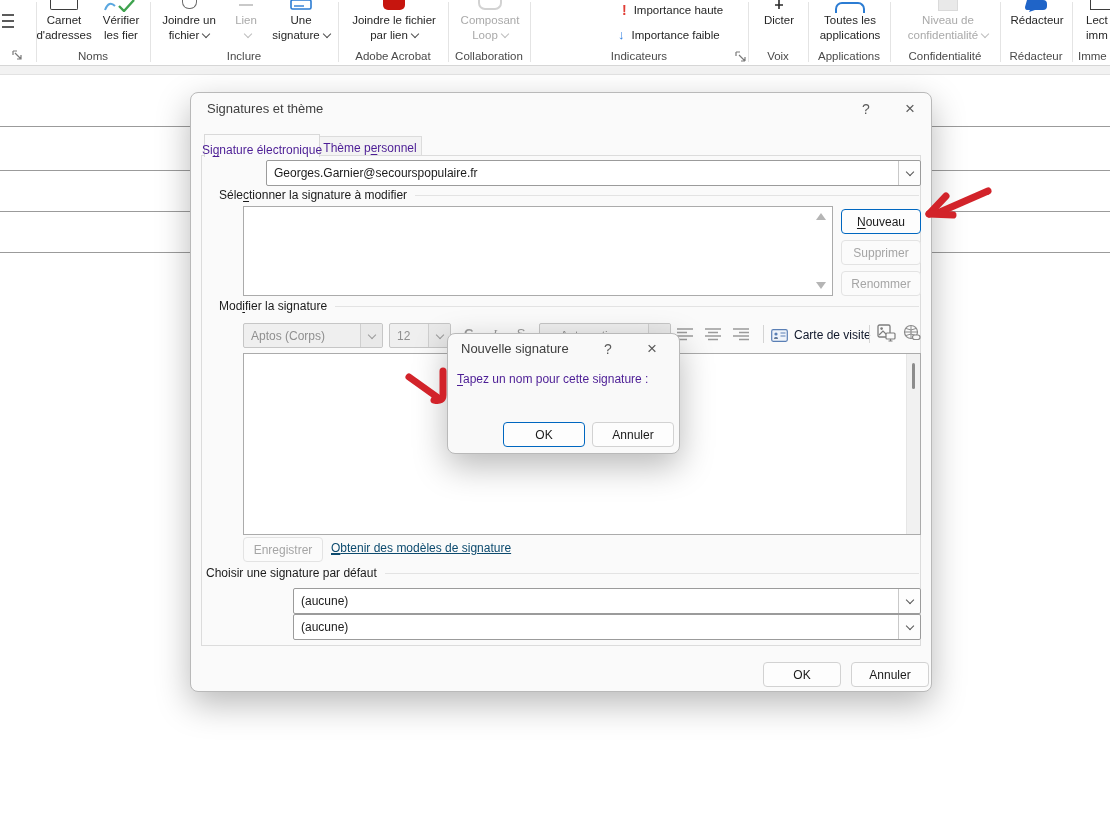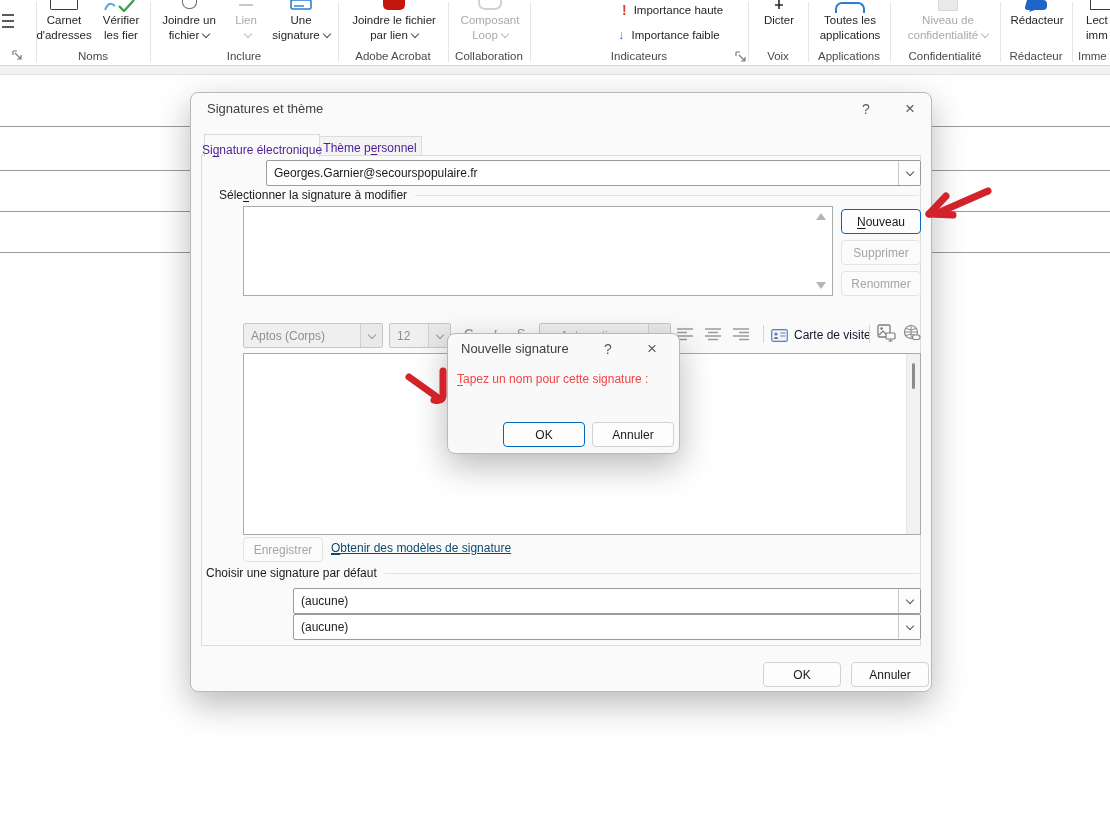--- a/index.html
+++ b/index.html
@@ -37,21 +37,21 @@
   .combo.dis .dd{background:#e9e9e9;border-left-color:#cfcfcf}
   .combo.dis .chev{border-color:#9a9a9a}
   .btn{position:absolute;background:#fdfdfd;border:1px solid #d2d2d2;border-radius:4px;font-size:12px;color:#1b1b1b;display:flex;align-items:center;justify-content:center;white-space:nowrap}
   .btn.focus{border:1.6px solid #0067c0}
   .btn.dis{color:#a5a5a5;background:#fbfbfb;border-color:#e3e3e3}
   .lbox{position:absolute;background:#fff;border:1px solid #ababab}
   .tri-up{position:absolute;width:0;height:0;border-left:5px solid transparent;border-right:5px solid transparent;border-bottom:7px solid #b5b5b5}
   .tri-down{position:absolute;width:0;height:0;border-left:5px solid transparent;border-right:5px solid transparent;border-top:7px solid #b5b5b5}
   .u{text-decoration:underline;text-underline-offset:2px}
   .link{position:absolute;color:#0c4a6e;text-decoration:underline;font-size:12px;white-space:nowrap}
-  .lab{position:absolute;font-size:12px;color:#ef4444;white-space:nowrap}
+  .lab{position:absolute;font-size:12px;color:#4c1d95;white-space:nowrap}
   .tsep{position:absolute;width:1px;height:18px;background:#d4d4d4}
   .fmtletter{position:absolute;font-size:13px;color:#9a9a9a;width:20px;text-align:center}
   .input{position:absolute;background:#fff;border:1px solid #8f8f8f;border-radius:2px;font-size:12px;color:#1b1b1b;padding:0 6px;font-family:"Liberation Sans","DejaVu Sans",sans-serif}
   svg{display:block}
 </style>
 </head>
 <body>
 
 <div id="ribbon">
 
@@ -240,20 +240,24 @@
   <div class="lbox" style="left:52px;top:113px;width:588px;height:88px;z-index:4">
     <div class="tri-up" style="right:6px;top:6px"></div>
     <div class="tri-down" style="right:6px;bottom:6px"></div>
   </div>
   <div class="btn focus" style="left:650px;top:116px;width:78px;height:23px;z-index:4">
     <span><span class="u">N</span><span>ouveau</span></span>
   </div>
   <div class="btn dis" style="left:650px;top:147px;width:78px;height:23px;z-index:4">Supprimer</div>
   <div class="btn dis" style="left:650px;top:178px;width:78px;height:23px;z-index:4">Renommer</div>
 
+  <div class="sect" style="left:28px;top:206px;width:700px;z-index:4">
+    <span><span>Mod</span><span class="u">i</span><span>fier la signature</span></span>
+    <span class="ln"></span>
+  </div>
 
   <div class="combo dis" style="left:52px;top:230px;width:138px;height:23px;z-index:4">
     <div class="val">Aptos (Corps)</div>
     <div class="dd">
         <i class="chev"></i>
       </div>
   </div>
   <div class="combo dis" style="left:198px;top:230px;width:60px;height:23px;z-index:4">
     <div class="val">12</div>
     <div class="dd">

